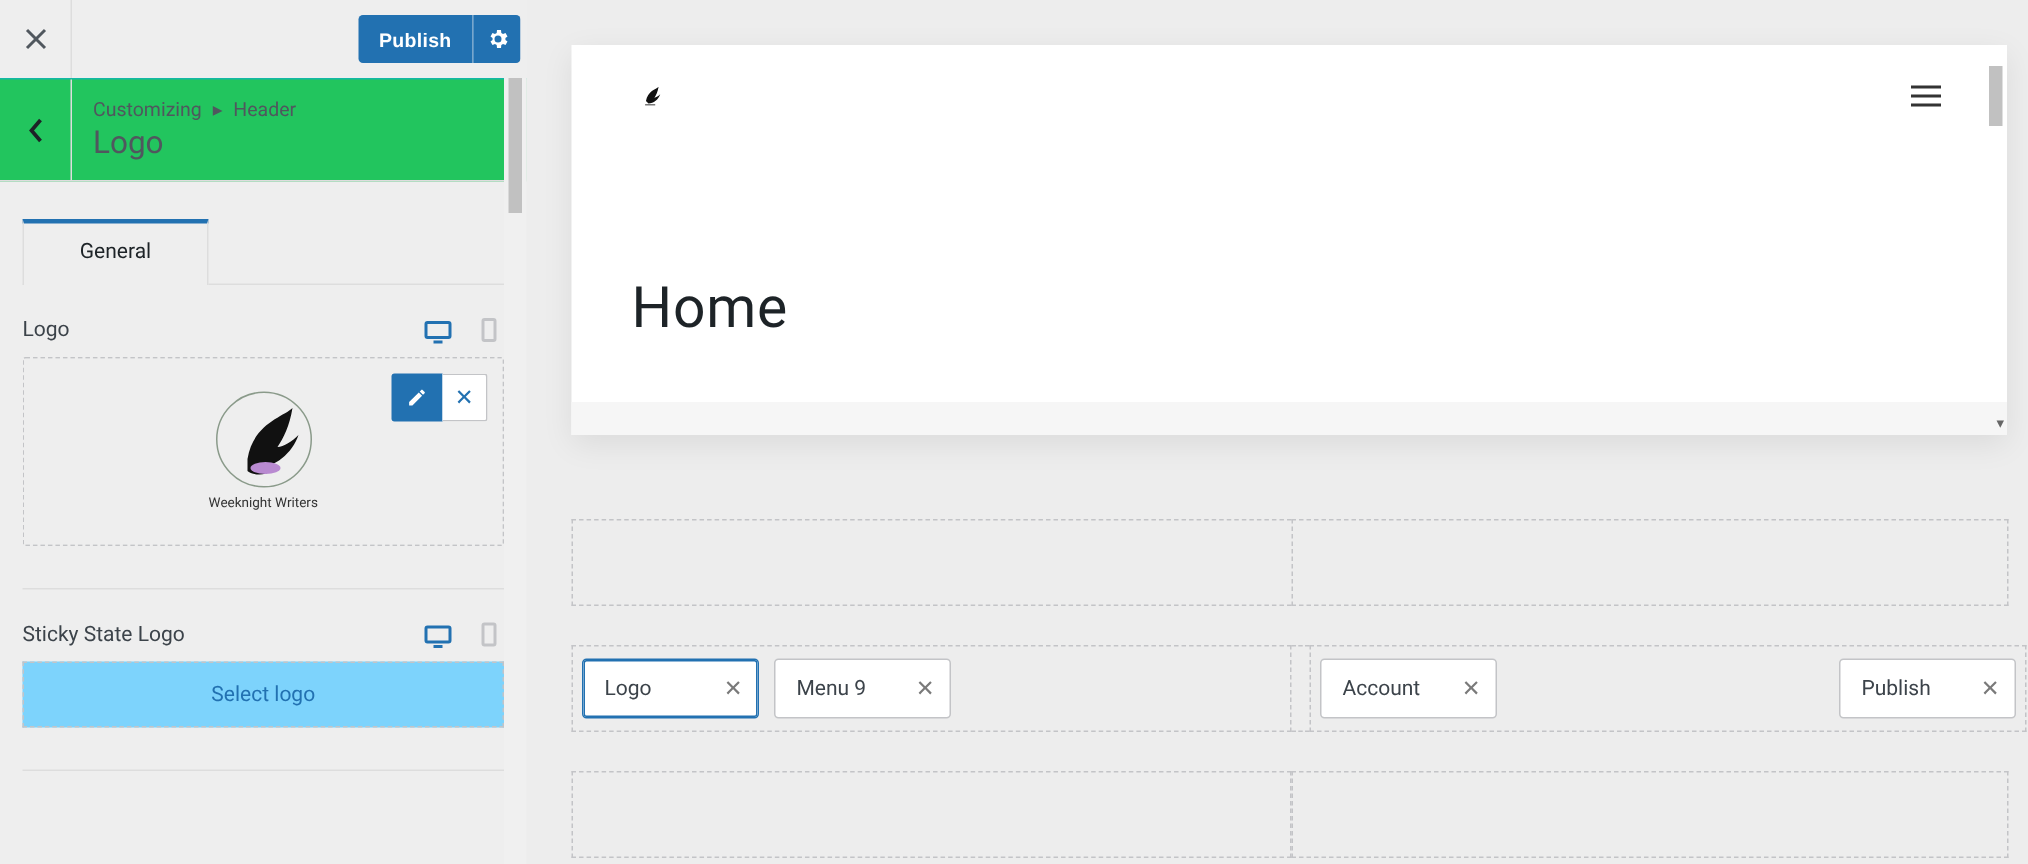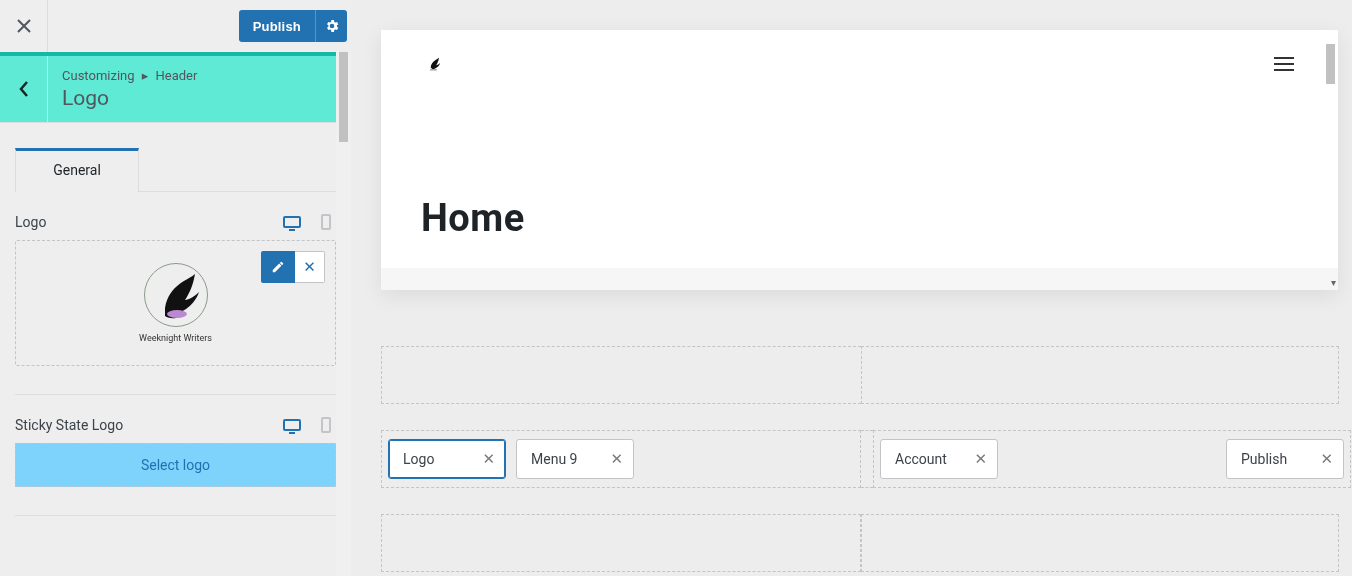--- a/index.html
+++ b/index.html
@@ -11,21 +11,21 @@
 .sidebar-scroll{position:absolute;right:0;top:52px;width:15px;height:524px;background:#f0f0f0}
 .sidebar-scroll::before{content:"";position:absolute;top:0;left:3px;width:9px;height:90px;background:#c1c1c1;border-radius:0}
 
 .topbar{height:52px;display:flex;align-items:center;justify-content:space-between}
 .close-box{width:48px;height:52px;display:flex;align-items:center;justify-content:center;border-right:1px solid #ddd;background:#eee;cursor:pointer}
 .spacer{flex:1}
 .publish-group{display:flex;margin-right:4px}
 .publish{background:#2271b1;color:#fff;font-size:13px;font-weight:600;border:none;height:32px;padding:0 14px;cursor:pointer;border-radius:3px 0 0 3px;letter-spacing:.2px}
 .gear{background:#2271b1;color:#fff;border:none;height:32px;width:32px;cursor:pointer;border-radius:0 3px 3px 0;border-left:1px solid rgba(255,255,255,.25);display:flex;align-items:center;justify-content:center}
 
-.crumb-row{display:flex;background:#5eead4;border-top:4px solid #14b8a6;border-bottom:1px solid #ddd}
+.crumb-row{display:flex;background:#22c55e;border-top:1px solid #14b8a6;border-bottom:1px solid #ddd}
 .back{width:48px;display:flex;align-items:center;justify-content:center;border-right:1px solid #ddd;cursor:pointer}
 .crumb-text{padding:12px 14px}
 .crumb-small{font-size:13px;color:#50575e}
 .crumb-small .sep{margin:0 4px;color:#50575e}
 .crumb-big{font-size:21px;font-weight:400;color:#50575e;margin-top:3px}
 
 .tabs{display:flex;margin:24px 15px 0;border-bottom:1px solid #ddd}
 .tab{flex:0 0 auto;width:124px;text-align:center;padding:14px 0;font-size:14px;background:#e5e5e5;border:1px solid #ddd;border-bottom:none;color:#50575e;cursor:pointer;margin-right:4px}
 .tab.active{background:#eee;border-top:3px solid #2271b1;padding-top:11px;border-left-color:#ddd;border-right-color:#ddd;color:#1d2327;position:relative;top:1px}
 
@@ -47,21 +47,21 @@
 .divider{height:1px;background:#ddd;margin:28px 15px 0}
 
 .select-logo{border:1px dashed #c3c4c7;text-align:center;padding:13px 0;color:#2271b1;font-size:14px;cursor:pointer;background:#7dd3fc}
 
 .preview{flex:1;position:relative;background:#ededed}
 .frame{position:absolute;left:30px;right:14px;top:30px;height:260px;background:#fff;box-shadow:0 6px 20px rgba(0,0,0,.08)}
 .frame-head{height:68px;display:flex;align-items:center;justify-content:space-between;padding:0 44px}
 .mini-logo svg{display:block}
 .burger{display:flex;flex-direction:column;gap:4px;cursor:pointer}
 .burger span{width:20px;height:2px;background:#333}
-.home{position:absolute;left:40px;top:166px;font-weight:700;font-size:38px;letter-spacing:.5px}
+.home{position:absolute;left:40px;top:154px;font-weight:400;font-size:38px;letter-spacing:.5px}
 .frame-footer{position:absolute;left:0;right:0;bottom:0;height:22px;background:#f6f6f6}
 .frame-scroll{position:absolute;right:0;top:0;width:16px;height:100%;}
 .frame-scroll::before{content:"";position:absolute;top:14px;right:3px;width:9px;height:40px;background:#c1c1c1}
 .frame-scroll::after{content:"▾";position:absolute;bottom:2px;right:2px;font-size:10px;color:#666}
 
 .builder{position:absolute;left:30px;right:14px;top:346px}
 .brow{display:flex;gap:0;margin-bottom:26px}
 .bcell{border:1px dashed #c3c4c7;min-height:58px;display:flex;align-items:center;padding:0 6px;gap:10px}
 .bcell.left{flex:0 0 480px}
 .bcell.mid{flex:1;border-left:none;border-right:none}

